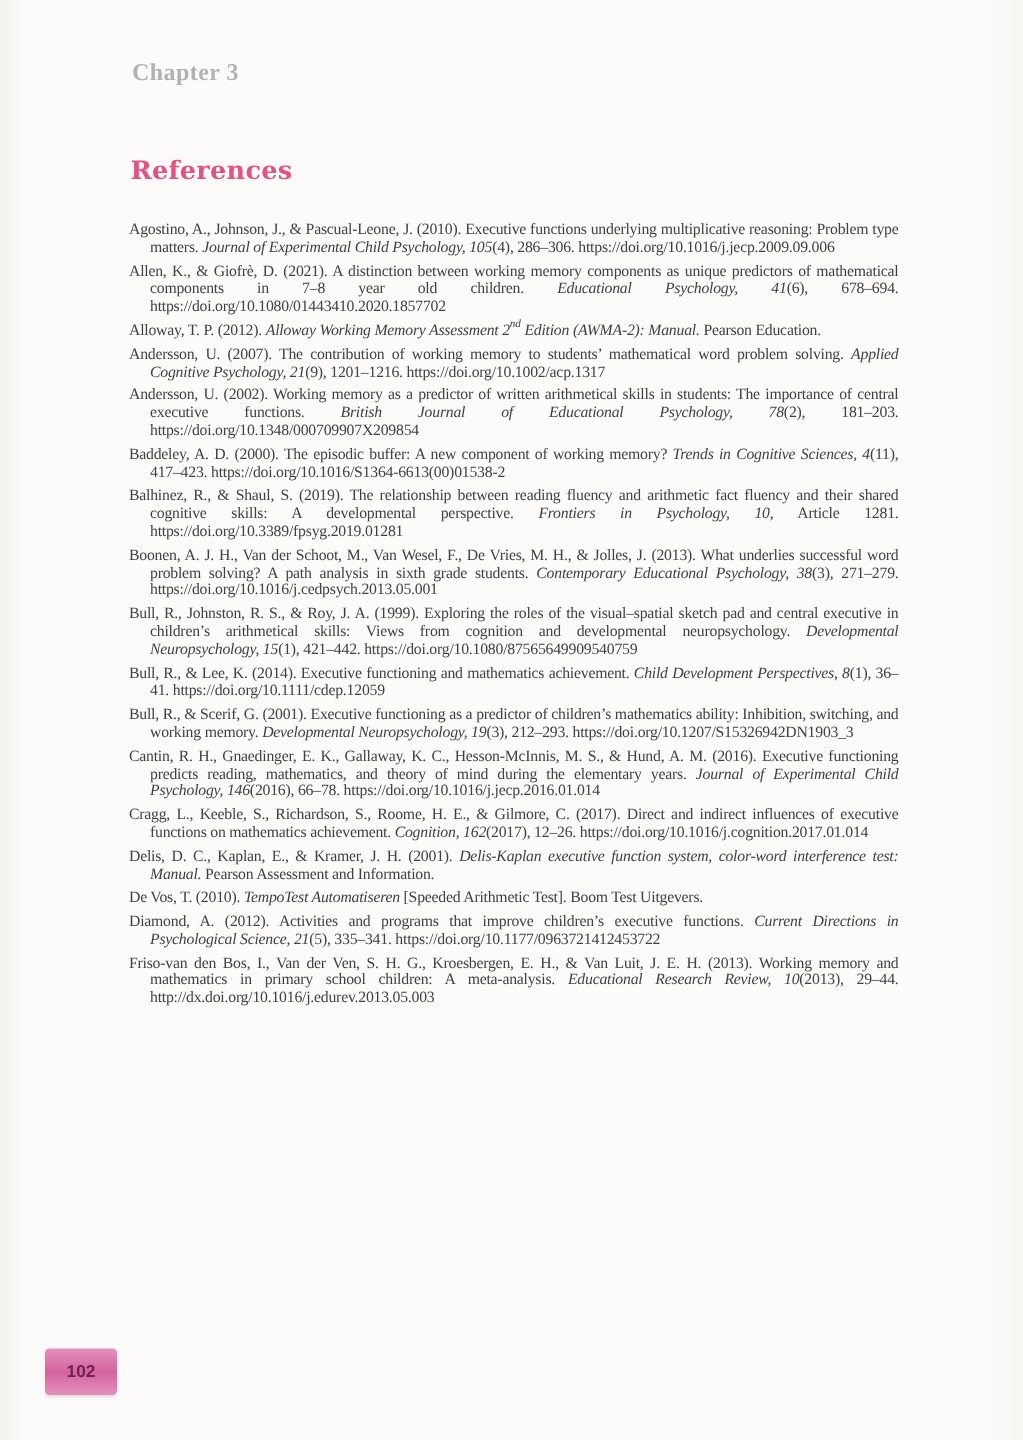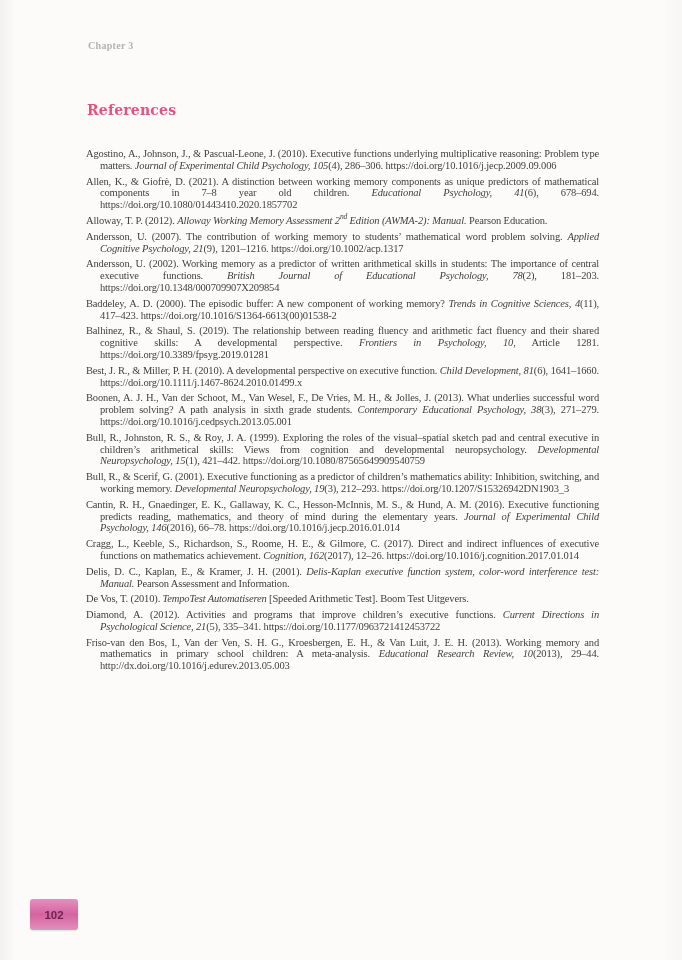--- a/index.html
+++ b/index.html
@@ -9,26 +9,26 @@
     font-family: "Liberation Serif", serif;
     position: relative;
     overflow: hidden;
   }
   .page {
     position: absolute; inset: 0;
     background: linear-gradient(90deg, #f2f1ee 0px, #fcfbf9 16px, #fcfbf9 660px, #f7f6f3 682px);
   }
   .chapter-label {
     position: absolute; top: 40px; left: 88px;
-    font-size: 10px; font-weight: bold;
+    font-size: 16px; font-weight: bold;
     color: #b3b2af; letter-spacing: 0.3px;
   }
   .references-heading {
     position: absolute; top: 93px; left: 87px;
-    font-size: 14px; font-weight: bold;
+    font-size: 17px; font-weight: bold;
     color: #e65181;
     font-family: "DejaVu Serif", serif;
     letter-spacing: 0.2px;
   }
   .references-list {
     position: absolute; top: 148px; left: 86px;
     width: 513px;
     color: #403f41;
   }
   .ref {
@@ -64,23 +64,23 @@
   <h1 class="references-heading">References</h1>
 
   <div class="references-list">
       <p class="ref"><span>Agostino, A., Johnson, J., &amp; Pascual-Leone, J. (2010). Executive functions underlying multiplicative reasoning: Problem type matters. </span><span class="it">Journal of Experimental Child Psychology, 105</span><span>(4), 286–306. https://doi.org/10.1016/j.jecp.2009.09.006</span></p>
       <p class="ref"><span>Allen, K., &amp; Giofrè, D. (2021). A distinction between working memory components as unique predictors of mathematical components in 7–8 year old children. </span><span class="it">Educational Psychology, 41</span><span>(6), 678–694. https://doi.org/10.1080/01443410.2020.1857702</span></p>
       <p class="ref"><span>Alloway, T. P. (2012). </span><span class="it">Alloway Working Memory Assessment 2</span><sup class="it">nd</sup><span class="it"> Edition (AWMA-2): Manual.</span><span> Pearson Education.</span></p>
       <p class="ref"><span>Andersson, U. (2007). The contribution of working memory to students’ mathematical word problem solving. </span><span class="it">Applied Cognitive Psychology, 21</span><span>(9), 1201–1216. https://doi.org/10.1002/acp.1317</span></p>
       <p class="ref"><span>Andersson, U. (2002). Working memory as a predictor of written arithmetical skills in students: The importance of central executive functions. </span><span class="it">British Journal of Educational Psychology, 78</span><span>(2), 181–203. https://doi.org/10.1348/000709907X209854</span></p>
       <p class="ref"><span>Baddeley, A. D. (2000). The episodic buffer: A new component of working memory? </span><span class="it">Trends in Cognitive Sciences, 4</span><span>(11), 417–423. https://doi.org/10.1016/S1364-6613(00)01538-2</span></p>
       <p class="ref"><span>Balhinez, R., &amp; Shaul, S. (2019). The relationship between reading fluency and arithmetic fact fluency and their shared cognitive skills: A developmental perspective. </span><span class="it">Frontiers in Psychology, 10</span><span>, Article 1281. https://doi.org/10.3389/fpsyg.2019.01281</span></p>
-      <p class="ref"><span>Best, J. R., &amp; Miller, P. H. (2010). A developmental perspective on executive function. </span><span class="it">Child Development, 81</span><span>(6), 1641–1660. https://doi.org/10.1111/j.1467-8624.2010.01499.x</span></p>
       <p class="ref"><span>Boonen, A. J. H., Van der Schoot, M., Van Wesel, F., De Vries, M. H., &amp; Jolles, J. (2013). What underlies successful word problem solving? A path analysis in sixth grade students. </span><span class="it">Contemporary Educational Psychology, 38</span><span>(3), 271–279. https://doi.org/10.1016/j.cedpsych.2013.05.001</span></p>
       <p class="ref"><span>Bull, R., Johnston, R. S., &amp; Roy, J. A. (1999). Exploring the roles of the visual–spatial sketch pad and central executive in children’s arithmetical skills: Views from cognition and developmental neuropsychology. </span><span class="it">Developmental Neuropsychology, 15</span><span>(1), 421–442. https://doi.org/10.1080/87565649909540759</span></p>
+      <p class="ref"><span>Bull, R., &amp; Lee, K. (2014). Executive functioning and mathematics achievement. </span><span class="it">Child Development Perspectives, 8</span><span>(1), 36–41. https://doi.org/10.1111/cdep.12059</span></p>
       <p class="ref"><span>Bull, R., &amp; Scerif, G. (2001). Executive functioning as a predictor of children’s mathematics ability: Inhibition, switching, and working memory. </span><span class="it">Developmental Neuropsychology, 19</span><span>(3), 212–293. https://doi.org/10.1207/S15326942DN1903_3</span></p>
       <p class="ref"><span>Cantin, R. H., Gnaedinger, E. K., Gallaway, K. C., Hesson-McInnis, M. S., &amp; Hund, A. M. (2016). Executive functioning predicts reading, mathematics, and theory of mind during the elementary years. </span><span class="it">Journal of Experimental Child Psychology, 146</span><span>(2016), 66–78. https://doi.org/10.1016/j.jecp.2016.01.014</span></p>
       <p class="ref"><span>Cragg, L., Keeble, S., Richardson, S., Roome, H. E., &amp; Gilmore, C. (2017). Direct and indirect influences of executive functions on mathematics achievement. </span><span class="it">Cognition, 162</span><span>(2017), 12–26. https://doi.org/10.1016/j.cognition.2017.01.014</span></p>
       <p class="ref"><span>Delis, D. C., Kaplan, E., &amp; Kramer, J. H. (2001). </span><span class="it">Delis-Kaplan executive function system, color-word interference test: Manual.</span><span> Pearson Assessment and Information.</span></p>
       <p class="ref"><span>De Vos, T. (2010). </span><span class="it">TempoTest Automatiseren</span><span> [Speeded Arithmetic Test]. Boom Test Uitgevers.</span></p>
       <p class="ref"><span>Diamond, A. (2012). Activities and programs that improve children’s executive functions. </span><span class="it">Current Directions in Psychological Science, 21</span><span>(5), 335–341. https://doi.org/10.1177/0963721412453722</span></p>
       <p class="ref"><span>Friso-van den Bos, I., Van der Ven, S. H. G., Kroesbergen, E. H., &amp; Van Luit, J. E. H. (2013). Working memory and mathematics in primary school children: A meta-analysis. </span><span class="it">Educational Research Review, 10</span><span>(2013), 29–44. http://dx.doi.org/10.1016/j.edurev.2013.05.003</span></p>
     </div>
 
   <div class="page-badge">102</div>

